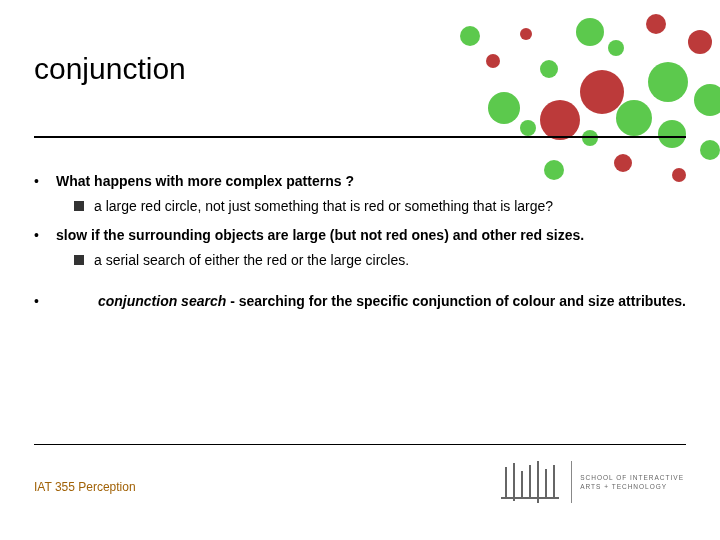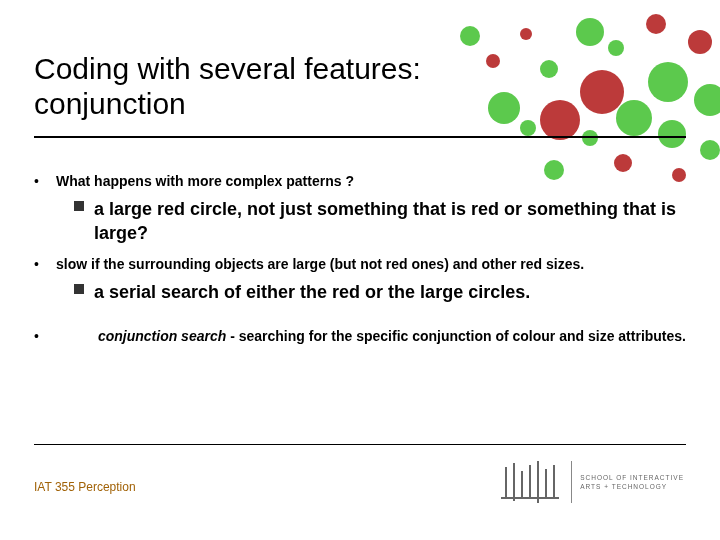--- a/index.html
+++ b/index.html
@@ -17,21 +17,21 @@
 
   .content { position: absolute; left: 34px; top: 162px; width: 652px; font-size: 14px; line-height: 1.35; }
   .b1 { display: flex; margin-bottom: 6px; margin-top: 10px; }
   .b1 .mk { width: 22px; flex: 0 0 22px; }
   .b1 .tx { flex: 1; font-weight: 700; }
   .b1 .tx.hasital { font-weight: 400; text-align: right; }
   .b1 .tx .bold { font-weight: 700; }
   .b1 .tx .ital { font-style: italic; }
   .b2 { display: flex; margin: 4px 0 10px 40px; }
   .b2 .sq { width: 10px; height: 10px; background: #333; flex: 0 0 10px; margin-top: 4px; margin-right: 10px; }
-  .b2 .tx { flex: 1; font-weight: 700; font-size: 18px; }
+  .b2 .tx { flex: 1; font-weight: 400; font-size: 14px; }
 
   .rule-bot { position: absolute; left: 34px; top: 444px; width: 652px; border-top: 1.5px solid #000; }
 
   .footer-text { position: absolute; left: 34px; top: 480px; font-size: 12px; color: #a16207; }
 
   .logo { position: absolute; right: 36px; top: 456px; height: 52px; display: flex; align-items: center; }
   .logo-mark { width: 62px; height: 42px; background:
      linear-gradient(#666,#666) 4px 6px/2px 30px no-repeat,
      linear-gradient(#666,#666) 12px 2px/2px 38px no-repeat,
      linear-gradient(#666,#666) 20px 10px/2px 26px no-repeat,
@@ -66,21 +66,20 @@
       <div class="dot" style="left: 226px; top: 14px; width: 20px; height: 20px; background: rgb(176, 24, 24);"></div>
       <div class="dot" style="left: 228px; top: 62px; width: 40px; height: 40px; background: rgb(63, 191, 46);"></div>
       <div class="dot" style="left: 238px; top: 120px; width: 28px; height: 28px; background: rgb(63, 191, 46);"></div>
       <div class="dot" style="left: 268px; top: 30px; width: 24px; height: 24px; background: rgb(176, 24, 24);"></div>
       <div class="dot" style="left: 274px; top: 84px; width: 32px; height: 32px; background: rgb(63, 191, 46);"></div>
       <div class="dot" style="left: 280px; top: 140px; width: 20px; height: 20px; background: rgb(63, 191, 46);"></div>
       <div class="dot" style="left: 252px; top: 168px; width: 14px; height: 14px; background: rgb(176, 24, 24);"></div>
     </div>
 
   <div class="title-block">
-    <div class="title-line1">Coding with several features:</div>
     <div class="title-line2">conjunction</div>
   </div>
 
   <div class="rule-top"></div>
 
   <div class="content">
 
     <div class="b1">
       <div class="mk">•</div>
       <div class="tx">What happens with more complex patterns ?</div>

